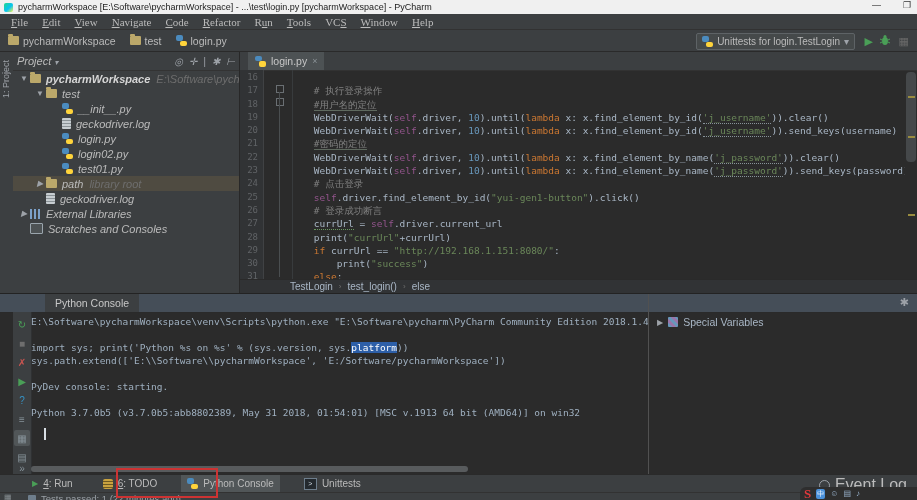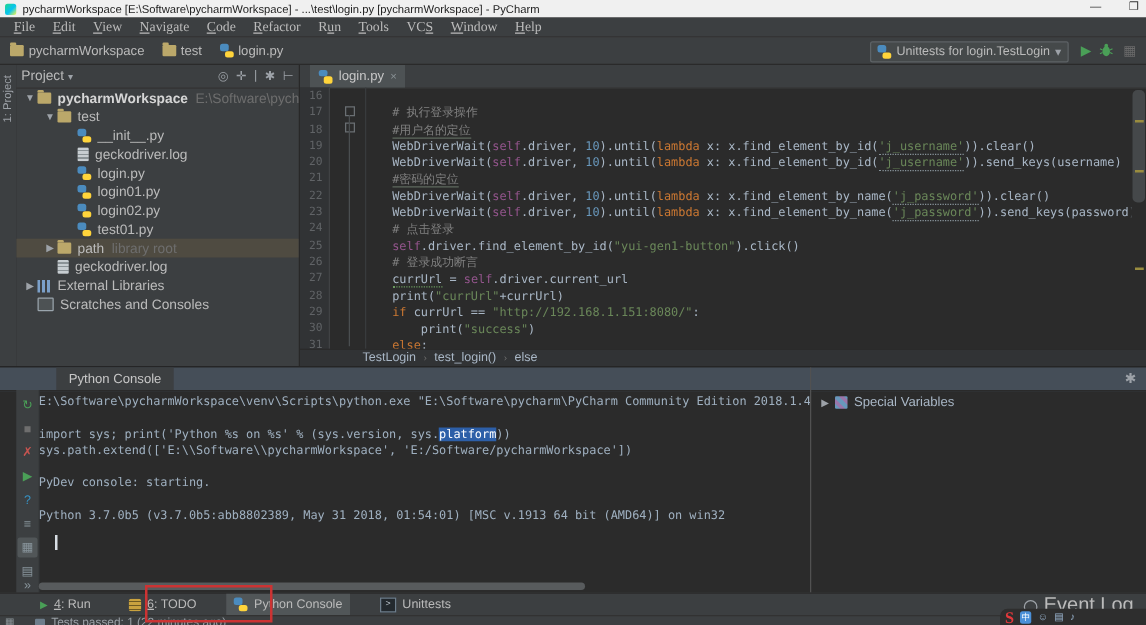--- a/index.html
+++ b/index.html
@@ -1,16 +1,16 @@
 <!DOCTYPE html>
 <html><head>
 <meta charset="utf-8">
 <style>
   html,body{margin:0;padding:0;background:#1e1e1e;}
-  .app{position:relative;width:917px;height:500px;overflow:hidden;background:#404040;
+  .app{position:relative;width:917px;height:500px;overflow:hidden;background:#b91c1c;
        font-family:"Liberation Sans",sans-serif;color:#bbbbbb;font-size:11px;
        -webkit-font-smoothing:antialiased;}
   .abs{position:absolute;}
 
   
   .titlebar{left:0;top:0;width:917px;height:14px;background:#f0f0f0;color:#222;
             display:flex;align-items:center;font-size:9px;}
   .pc-logo{width:9px;height:9px;margin:0 5px 0 4px;border-radius:2px;
            background:linear-gradient(135deg,#21d789,#07c3f2 55%,#fcf84a);}
   .win-btns{position:absolute;right:6px;top:0;display:flex;gap:22px;color:#333;font-size:9px;}
@@ -44,21 +44,21 @@
   .scratch-ic{width:11px;height:9px;display:inline-block;border:1px solid #9aa5ad;border-radius:1px;background:#4d5254;}
   .glyph{display:inline-block;text-align:center;}
 
   
   .lstrip{left:0;top:52px;width:13px;height:422px;background:#3c3f41;border-right:1px solid #2a2a2a;}
   .vlabel{position:absolute;writing-mode:vertical-rl;transform:rotate(180deg);
           font-size:9px;color:#9da2a8;left:1px;white-space:nowrap;}
   .star{position:absolute;left:2px;color:#d8b93e;font-size:9px;}
 
   
-  .proj{left:13px;top:52px;width:227px;height:241px;background:#3c3f41;border-right:1px solid #282828;box-sizing:border-box;}
+  .proj{left:13px;top:52px;width:227px;height:241px;background:#3c3f41;border-right:1px solid #282828;box-sizing:border-box;font-style:italic;}
   .proj-head{height:18px;display:flex;align-items:center;padding:0 4px;gap:4px;border-bottom:1px solid #333;}
   .proj-head .spacer{flex:1;}
   .proj-head .hic{color:#9da2a8;font-size:10px;}
   .tree{position:absolute;left:0;top:19px;right:0;bottom:0;overflow:hidden;}
   .trow{height:15px;display:flex;align-items:center;white-space:nowrap;font-size:11px;color:#bbbbbb;}
   .trow .arrow{width:12px;text-align:center;color:#9da2a8;font-size:8px;flex:none;}
   .trow .tic{margin-right:5px;flex:none;}
   .trow .sfx{color:#6e6e6e;margin-left:6px;}
   .trow.sel{background:#4f4b41;}
   .trow .b{font-weight:bold;color:#d6d6d6;}
@@ -249,28 +249,20 @@
           <span class="file-ic tic"></span>
           <span>geckodriver.log</span>
         </div>
         <div class="trow" style="padding-left: 37px;">
           <span class="arrow"></span>
           <span class="py-ic tic">
             <i class="b"></i>
             <i class="y"></i>
           </span>
           <span>login.py</span>
-        </div>
-        <div class="trow" style="padding-left: 37px;">
-          <span class="arrow"></span>
-          <span class="py-ic tic">
-            <i class="b"></i>
-            <i class="y"></i>
-          </span>
-          <span>login01.py</span>
         </div>
         <div class="trow" style="padding-left: 37px;">
           <span class="arrow"></span>
           <span class="py-ic tic">
             <i class="b"></i>
             <i class="y"></i>
           </span>
           <span>login02.py</span>
         </div>
         <div class="trow" style="padding-left: 37px;">

